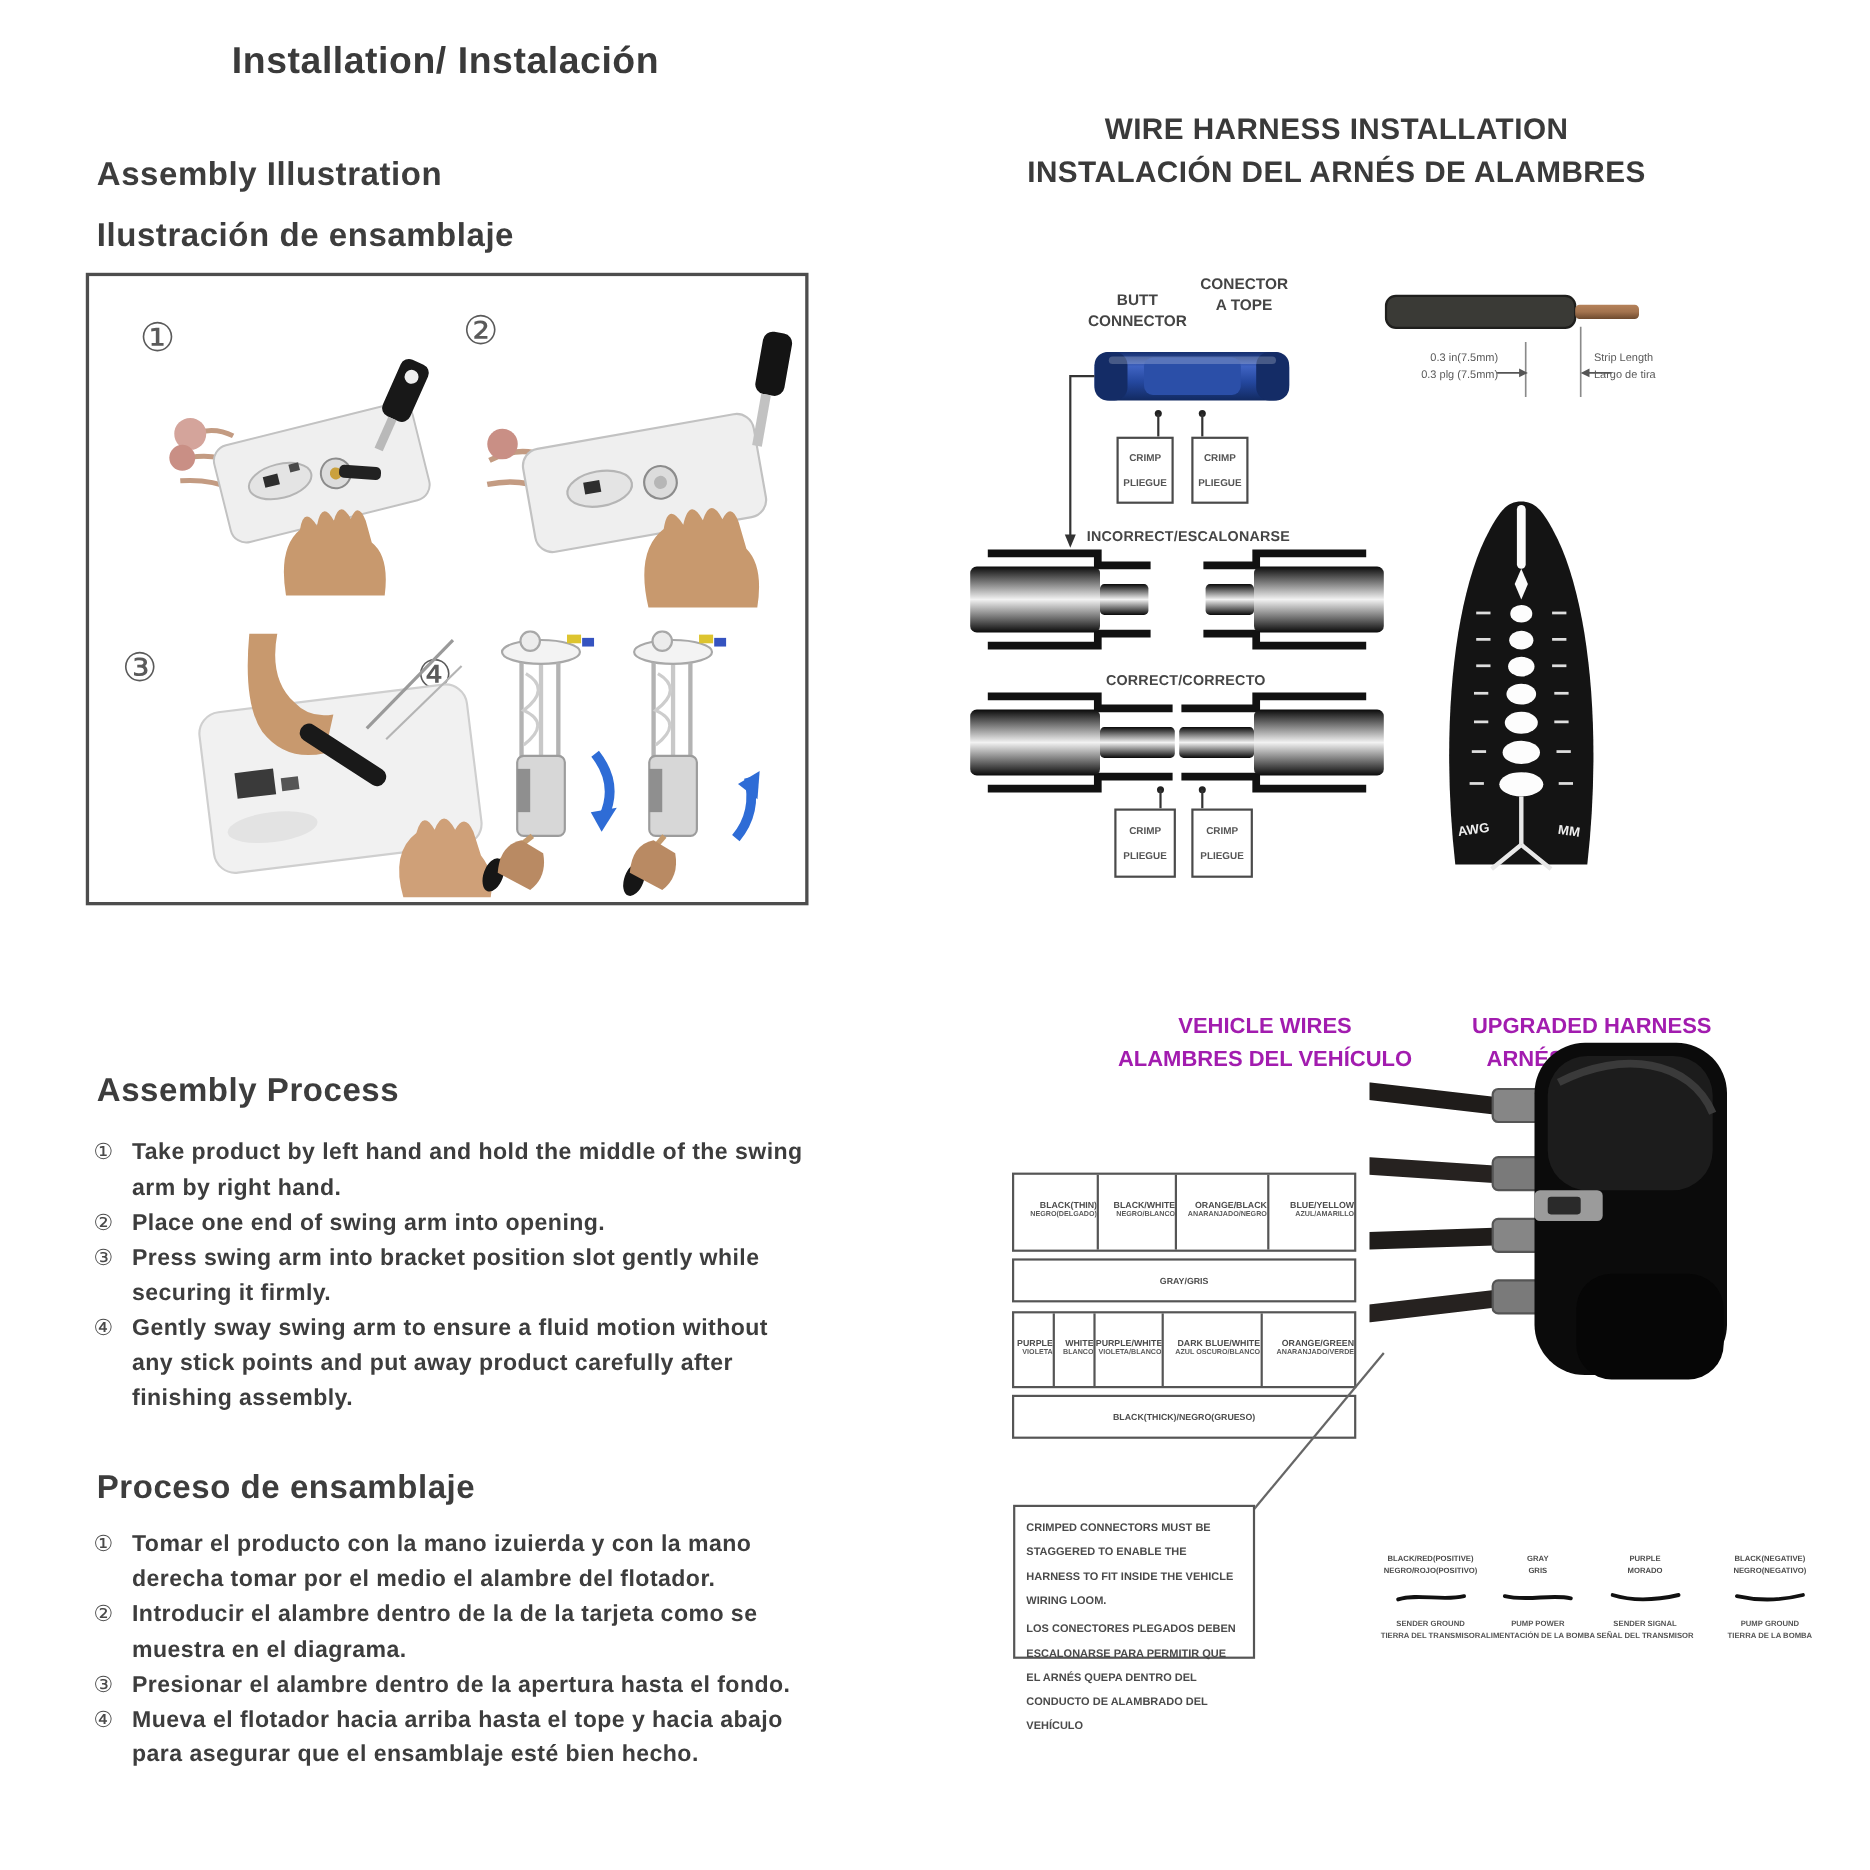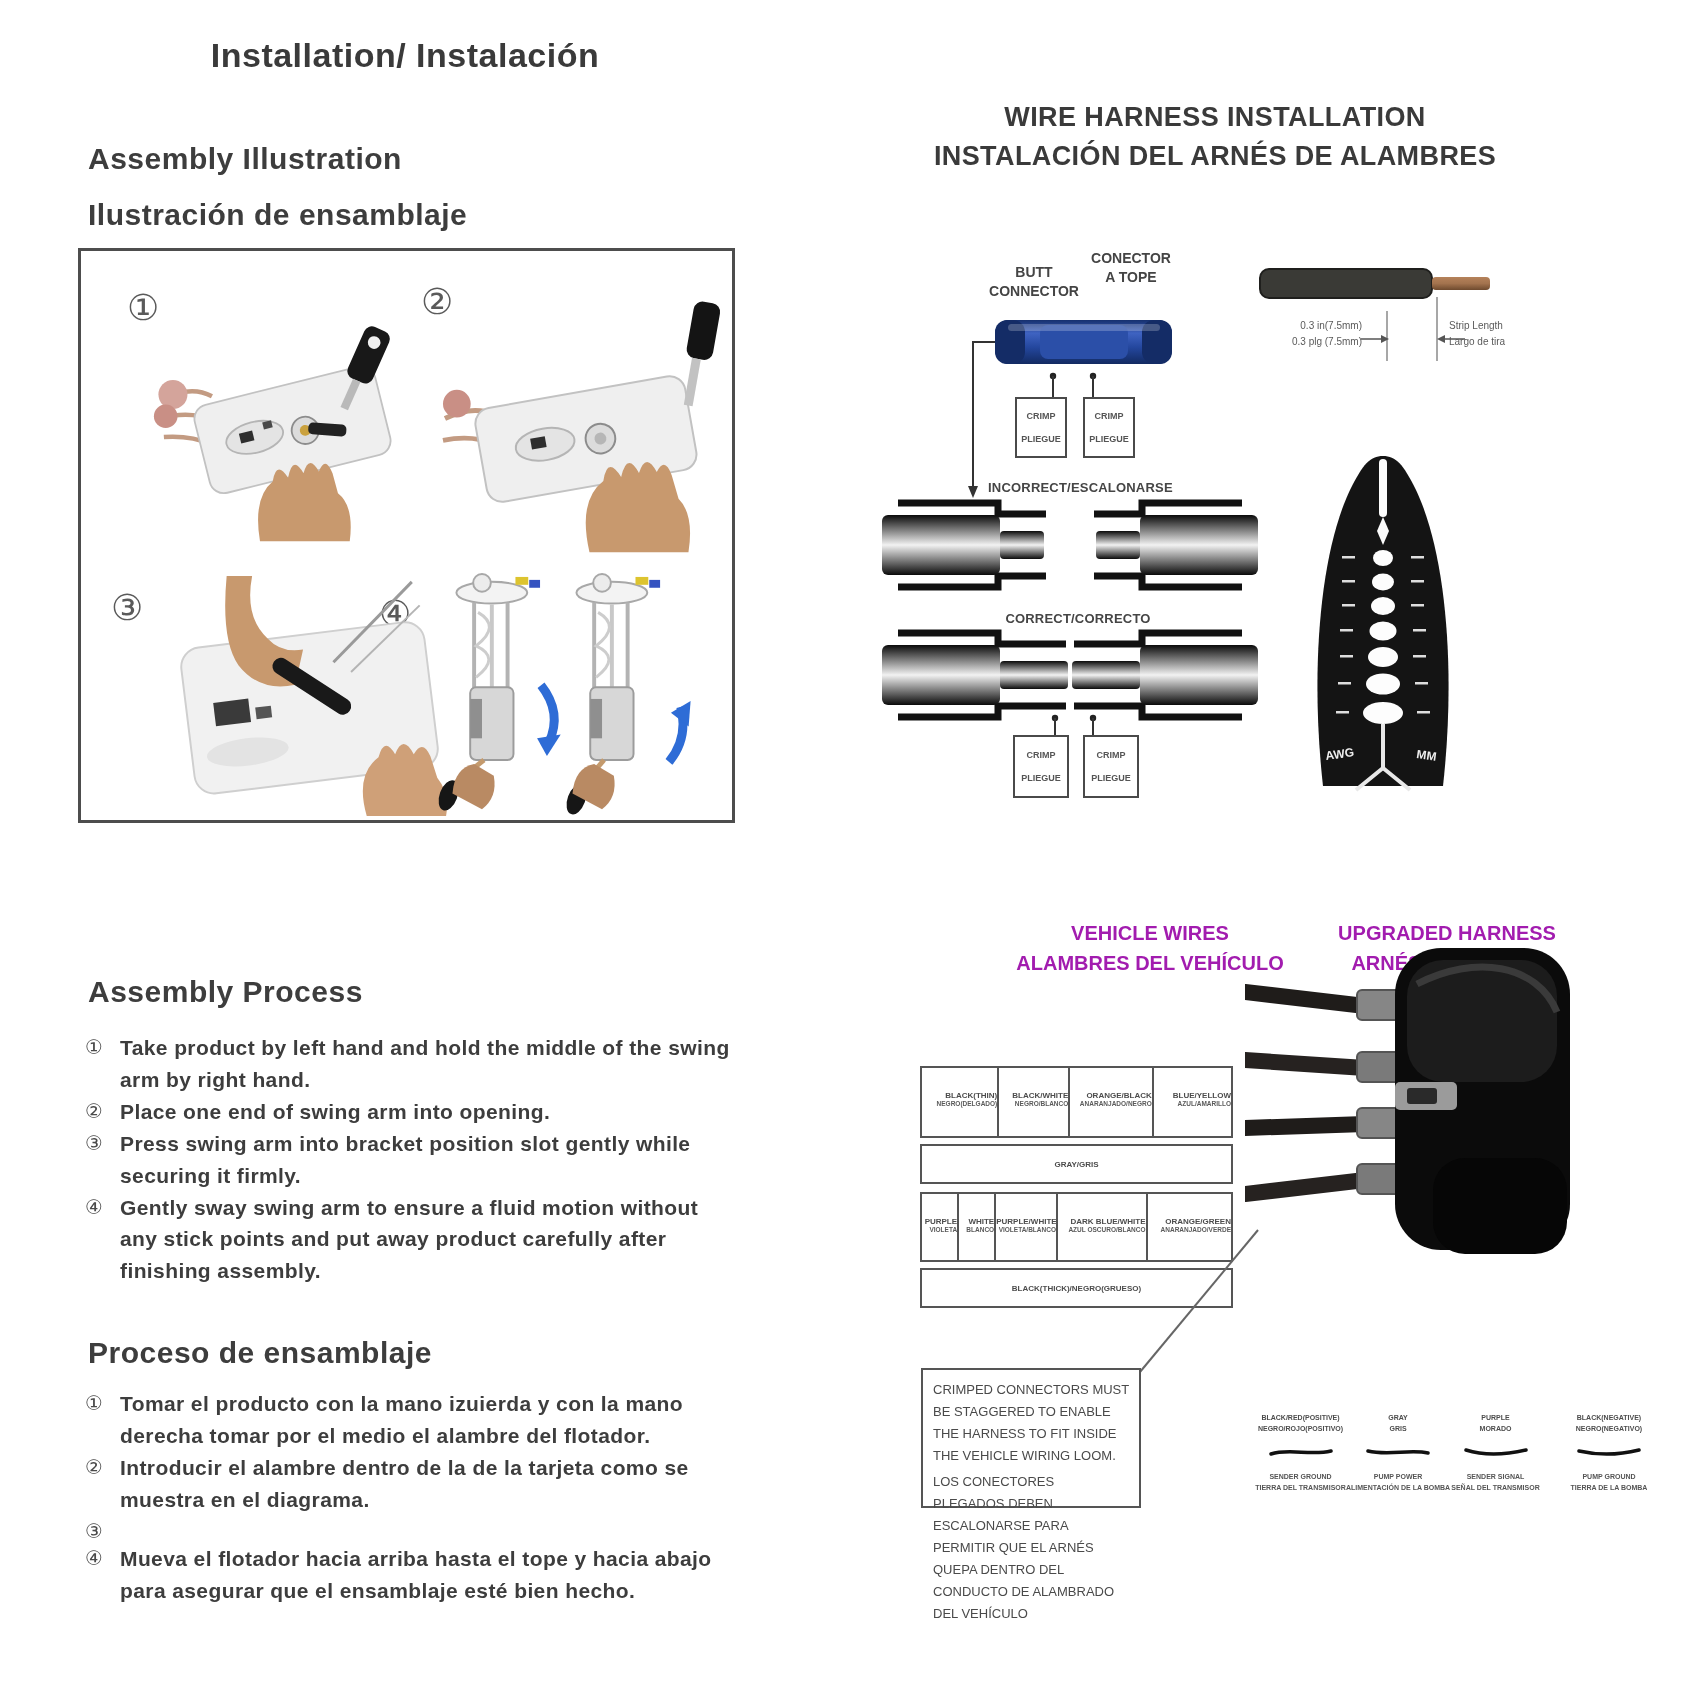--- a/index.html
+++ b/index.html
@@ -22,21 +22,21 @@
   .crimp-box span{font-size:9px;font-weight:bold;color:#555;display:block}
   .join-lbl{font-size:13px;font-weight:bold;color:#454545;text-align:center;letter-spacing:.2px}
   .dim-txt{font-size:10px;color:#5a5a5a;line-height:16px}
   .vw-head{font-size:20px;font-weight:bold;line-height:30px;color:#a21caf;text-align:center}
   .trow{display:flex;border:2px solid #555;background:#fff}
   .tcell{border-right:2px solid #555;padding-top:23px;text-align:right;overflow:hidden}
   .tcell:last-child{border-right:none}
   .tc1{font-size:8px;font-weight:bold;color:#4c4c4c;white-space:nowrap}
   .tc2{font-size:6.5px;font-weight:bold;color:#5a5a5a;white-space:nowrap}
   .trow-wide{border:2px solid #555;background:#fff;display:flex;align-items:center;justify-content:center;font-size:8px;font-weight:bold;color:#4c4c4c;text-align:center}
-  .note-box{border:2px solid #555;background:#fff;padding:9px 10px;font-size:13px;font-weight:normal;color:#4a4a4a;line-height:22px}
+  .note-box{border:2px solid #555;background:#fff;padding:9px 10px;font-size:10px;font-weight:bold;color:#4a4a4a;line-height:22px}
   .note-box p{margin:0}
   .note-box p+p{margin-top:4px}
   .wf-grid{display:grid;grid-template-columns:95px 80px 95px 112px;column-gap:10px}
   .wf-col{display:flex;flex-direction:column;align-items:center}
   .wf-t{font-size:7px;font-weight:bold;color:#4c4c4c;line-height:11px;text-align:center;white-space:nowrap}
   .wf-b{font-size:7px;font-weight:bold;color:#555;line-height:11px;text-align:center;white-space:nowrap}
   .wf-wire{margin:12px 0 13px 0}
   svg{display:block}
 </style>
 </head>
@@ -179,20 +179,21 @@
     <div class="list-item">
       <span class="num">①</span>
       <span class="itxt">Tomar el producto con la mano izuierda y con la mano derecha tomar por el medio el alambre del flotador.</span>
     </div>
     <div class="list-item">
       <span class="num">②</span>
       <span class="itxt">Introducir el alambre dentro de la de la tarjeta como se muestra en el diagrama.</span>
     </div>
     <div class="list-item">
       <span class="num">③</span>
+      <span class="itxt">Presionar el alambre dentro de la apertura hasta el fondo.</span>
     </div>
     <div class="list-item">
       <span class="num">④</span>
       <span class="itxt">Mueva el flotador hacia arriba hasta el tope y hacia abajo para asegurar que el ensamblaje esté bien hecho.</span>
     </div>
   </div>
 
   <div class="abs rtitle ctr" style="left:865px;top:98px;width:700px">
     <div>WIRE HARNESS INSTALLATION</div>
     <div>INSTALACIÓN DEL ARNÉS DE ALAMBRES</div>

